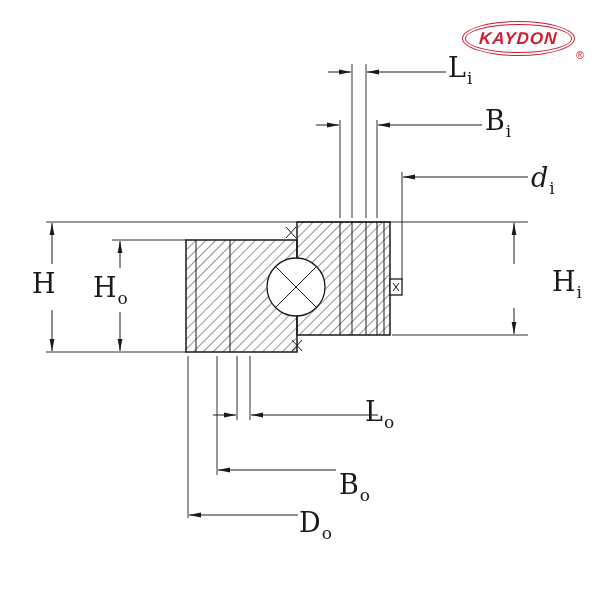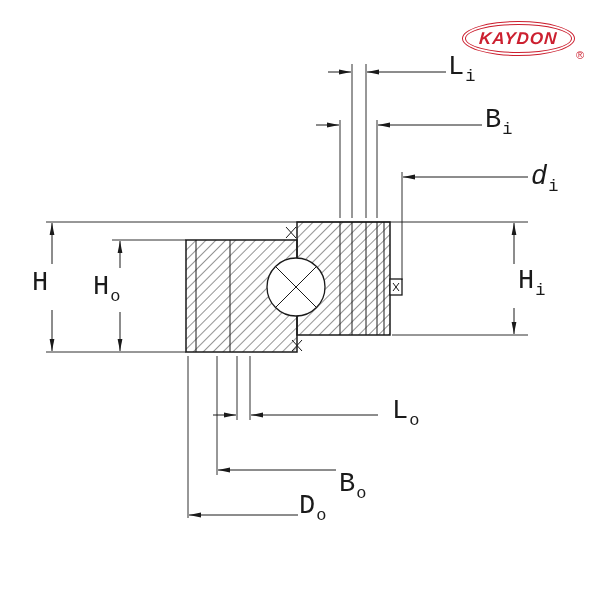--- a/index.html
+++ b/index.html
@@ -32,21 +32,20 @@
   .hatched{fill:url(#hatch);stroke:var(--ink);stroke-width:1.5;}
   .ball{fill:#ffffff;stroke:var(--ink);stroke-width:1.3;}
   .thin{stroke:var(--ink);stroke-width:1;fill:none;}
   .ext{stroke:var(--ink);stroke-width:0.9;fill:none;}
   .dim{stroke:var(--ink);stroke-width:1;fill:none;}
   #arr path{fill:var(--ink);}
   
   .dim-label{
     position:absolute;font-size:27px;color:var(--ink);line-height:1;
     white-space:nowrap;
-    font-family:Liberation Mono, monospace;
   }
   .dim-label .sub{font-size:17px;position:relative;top:7px;margin-left:1px;}
   .dim-label.it .main{font-style:italic;}
 </style>
 </head>
 <body>
 
 <div class="canvas">
 
   <div class="logo">
@@ -153,32 +152,32 @@
 
   <div class="dim-label" style="left:448px;top:54px">
     <span class="main">L</span><span class="sub">i</span>
   </div>
   <div class="dim-label" style="left:485px;top:107px">
     <span class="main">B</span><span class="sub">i</span>
   </div>
   <div class="dim-label it" style="left:531px;top:164px">
     <span class="main">d</span><span class="sub">i</span>
   </div>
-  <div class="dim-label" style="left:518px;top:268px">
+  <div class="dim-label" style="left:552px;top:268px">
     <span class="main">H</span><span class="sub">i</span>
   </div>
   <div class="dim-label" style="left:32px;top:270px">
     <span class="main">H</span><span class="sub"></span>
   </div>
   <div class="dim-label" style="left:93px;top:274px">
     <span class="main">H</span><span class="sub">o</span>
   </div>
-  <div class="dim-label" style="left:392px;top:398px">
+  <div class="dim-label" style="left:365px;top:398px">
     <span class="main">L</span><span class="sub">o</span>
   </div>
   <div class="dim-label" style="left:339px;top:471px">
     <span class="main">B</span><span class="sub">o</span>
   </div>
-  <div class="dim-label" style="left:299px;top:493px">
+  <div class="dim-label" style="left:299px;top:509px">
     <span class="main">D</span><span class="sub">o</span>
   </div>
 
 </div>
 
 </body></html>

